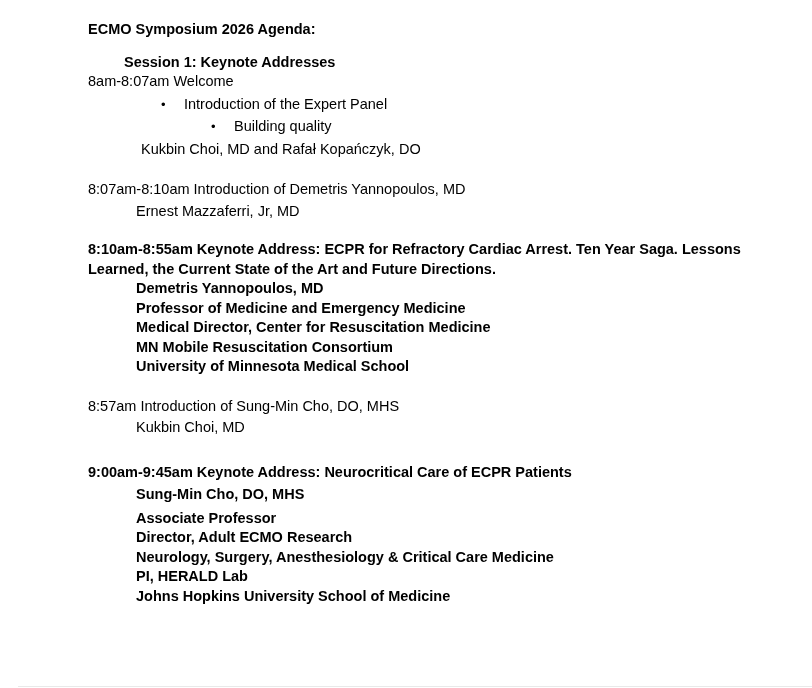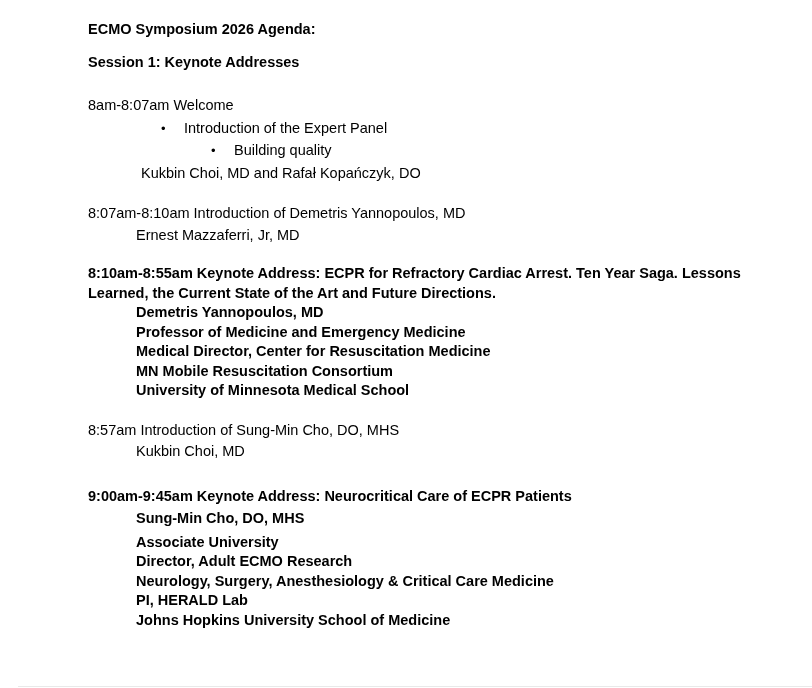--- a/index.html
+++ b/index.html
@@ -18,22 +18,22 @@
     position: absolute;
     left: 88px;
     top: 20px;
     width: 700px;
   }
   p { margin: 0; }
   .b { font-weight: 700; }
   .nowrap { white-space: nowrap; }
 
   
-  .mt-session   { margin-top: 13px; }
-  .mt-welcome   { margin-top: 24px; }
+  .mt-session   { margin-top: 13px; margin-left: 36px; }
+  .mt-welcome   { margin-top: 0; }
   .mt-sub       { margin-top: 3px;  }
   .mt-sub2      { margin-top: 2px;  }
   .mt-item2     { margin-top: 21px; }
   .mt-keynote1  { margin-top: 19px; }
   .mt-item3     { margin-top: 20px; }
   .mt-keynote2  { margin-top: 25px; }
   .mt-assoc     { margin-top: 4px;  }
 
   
   .ind  { margin-left: 48px; }
@@ -88,21 +88,21 @@
   <p class="b ind">Professor of Medicine and Emergency Medicine</p>
   <p class="b ind">Medical Director, Center for Resuscitation Medicine</p>
   <p class="b ind">MN Mobile Resuscitation Consortium</p>
   <p class="b ind">University of Minnesota Medical School</p>
 
   <p class="mt-item3">8:57am Introduction of Sung-Min Cho, DO, MHS</p>
   <p class="ind mt-sub2">Kukbin Choi, MD</p>
 
   <p class="b mt-keynote2">9:00am-9:45am Keynote Address: Neurocritical Care of ECPR Patients</p>
   <p class="b ind mt-sub">Sung-Min Cho, DO, MHS</p>
-  <p class="b ind mt-assoc">Associate University</p>
+  <p class="b ind mt-assoc">Associate Professor</p>
   <p class="b ind">Director, Adult ECMO Research</p>
   <p class="b ind">Neurology, Surgery, Anesthesiology &amp; Critical Care Medicine</p>
   <p class="b ind">PI, HERALD Lab</p>
   <p class="b ind">Johns Hopkins University School of Medicine</p>
 
 </div>
 
 <div class="bottom-divider"></div>
 
 </body></html>

